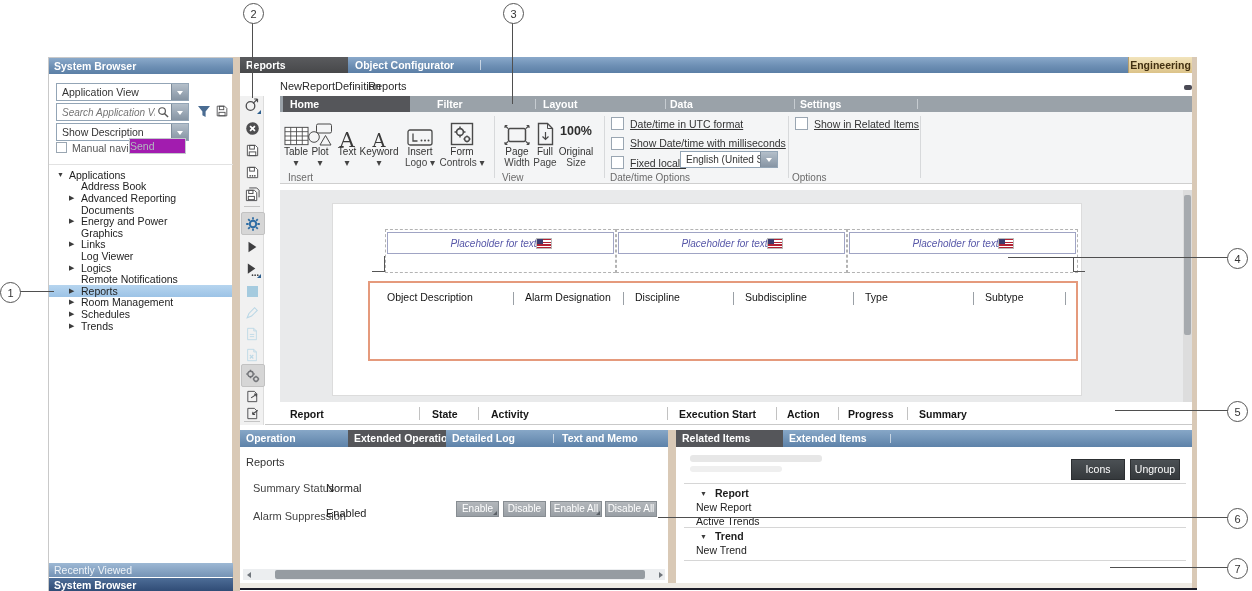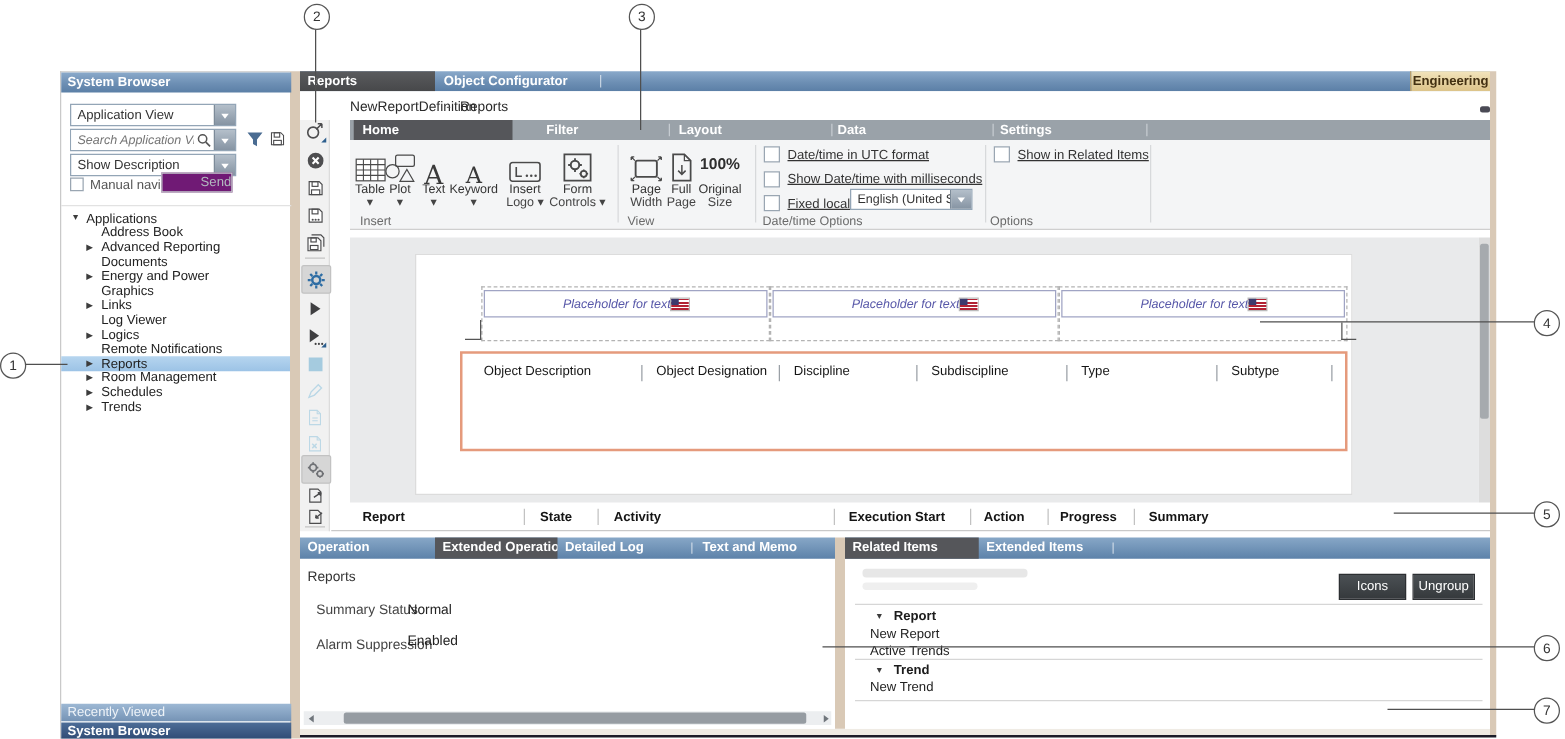--- a/index.html
+++ b/index.html
@@ -14,21 +14,21 @@
   .beige{background:#d9c9b6;}
   
   #sysb{left:48px;top:57px;width:184px;height:534px;background:#fff;border:1px solid #c9c9c9;border-right:none;}
   .combo{background:#fff;border:1px solid #93a5b6;display:flex;align-items:center;font-size:10.5px;color:#333;}
   .combo .cv{flex:1;padding-left:5px;white-space:nowrap;overflow:hidden;}
   .combo .cbtn{width:16px;height:100%;background:linear-gradient(180deg,#b4bfca,#8694a3);border-left:1px solid #7d8b99;
                display:flex;align-items:center;justify-content:center;}
   .dn{width:0;height:0;border:3.5px solid transparent;border-top:4.5px solid #fff;margin-top:4px;}
   .srch{font-style:italic;color:#a7a7a7;}
   .cb{width:11px;height:11px;background:#fff;border:1px solid #9aa6b2;display:inline-block;}
-  #sendbtn{background:#701a75;border:1px solid #c3c8cc;color:#b2babf;font-size:10.5px;text-align:right;line-height:15px;}
+  #sendbtn{background:#a21caf;border:1px solid #c3c8cc;color:#b2babf;font-size:10.5px;text-align:left;line-height:15px;}
   .trow{height:11.6px;display:flex;align-items:center;font-size:10.5px;color:#222;white-space:nowrap;}
   .trow.lv0{padding-left:8px}.trow.lv1{padding-left:20px}
   .tw{flex:0 0 12px;font-size:7px;color:#3c3c3c;}
   .trow.selected{background:linear-gradient(180deg,#b6d5ef,#9cc3e6);}
   
   .rtab{position:absolute;top:0;height:16px;line-height:16px;color:#fff;font-weight:bold;font-size:10.5px;white-space:nowrap;}
   .rtab:nth-of-type(1){left:3px;width:127px;background:#55565a;padding-left:7px;box-sizing:border-box;}
   .rtab:nth-of-type(2){left:157px}.rtab:nth-of-type(3){left:263px}
   .rtab:nth-of-type(4){left:390px}.rtab:nth-of-type(5){left:520px}
   .rtsep{position:absolute;top:3px;width:1px;height:10px;background:#c6ccd1;}
@@ -513,21 +513,21 @@
     </div>
 
   <div class="a" style="left:384px;top:256px;width:1px;height:16px;background:#555;"></div>
   <div class="a" style="left:372px;top:271px;width:13px;height:1px;background:#555;"></div>
   <div class="a" style="left:1073px;top:258px;width:1px;height:14px;background:#555;"></div>
   <div class="a" style="left:1073px;top:271px;width:12px;height:1px;background:#555;"></div>
 
   <div class="a" style="left:368px;top:281px;width:710px;height:80px;background:#fff;border:2px solid #e59a7c;">
 
   <span class="thdr" style="left: 17px;">Object Description</span>
-      <span class="thdr" style="left: 155px;">Object Designation</span>
+      <span class="thdr" style="left: 155px;">Alarm Designation</span>
       <span class="thdr" style="left: 265px;">Discipline</span>
       <span class="thdr" style="left: 375px;">Subdiscipline</span>
       <span class="thdr" style="left: 495px;">Type</span>
       <span class="thdr" style="left: 615px;">Subtype</span>
       <span class="tsep" style="left: 143px;"></span>
       <span class="tsep" style="left: 253px;"></span>
       <span class="tsep" style="left: 363px;"></span>
       <span class="tsep" style="left: 483px;"></span>
       <span class="tsep" style="left: 603px;"></span>
       <span class="tsep" style="left: 695px;"></span>
@@ -561,20 +561,27 @@
     <div class="wsep" style="left:313px;"></div>
 
     <span class="a" style="left:6px;top:26px;color:#333;">Reports</span>
 
     <span class="a" style="left:13px;top:52px;color:#444;">Summary Status</span>
     <span class="a" style="left:86px;top:52px;color:#222;">Normal</span>
 
     <span class="a" style="left:13px;top:80px;color:#444;">Alarm Suppression</span>
     <span class="a" style="left:86px;top:77px;color:#222;">Enabled</span>
 
+    <div class="a" style="left:0;top:71px;width:428px;height:14px;">
+
+    <span class="obtn">Enable</span>
+        <span class="obtn">Disable</span>
+        <span class="obtn">Enable All</span>
+        <span class="obtn">Disable All</span>
+      </div>
 
     <div class="a" style="left:3px;top:139px;width:422px;height:11px;background:#eceef0;">
       <span class="a" style="left:1px;top:3px;width:0;height:0;border:3px solid transparent;border-right:4px solid #70767c;"></span>
       <div class="a" style="left:32px;top:1px;width:370px;height:9px;background:#969ca2;border-radius:2px;"></div>
       <span class="a" style="left:416px;top:3px;width:0;height:0;border:3px solid transparent;border-left:4px solid #70767c;"></span>
     </div>
   </div>
 
   <div class="a beige" style="left:668px;top:430px;width:8px;height:153px;"></div>
 

